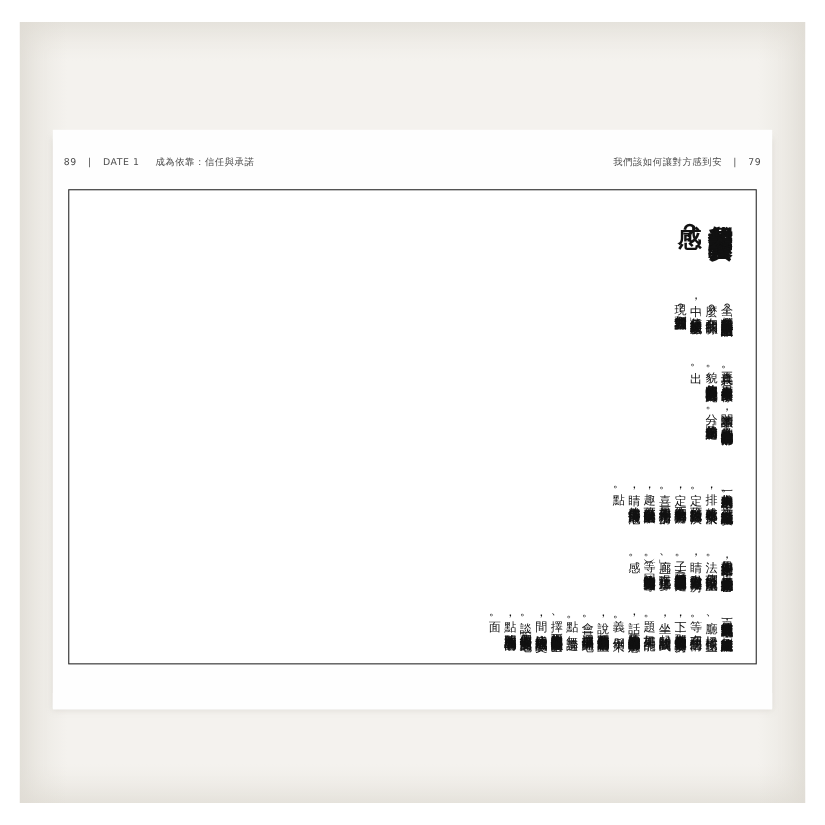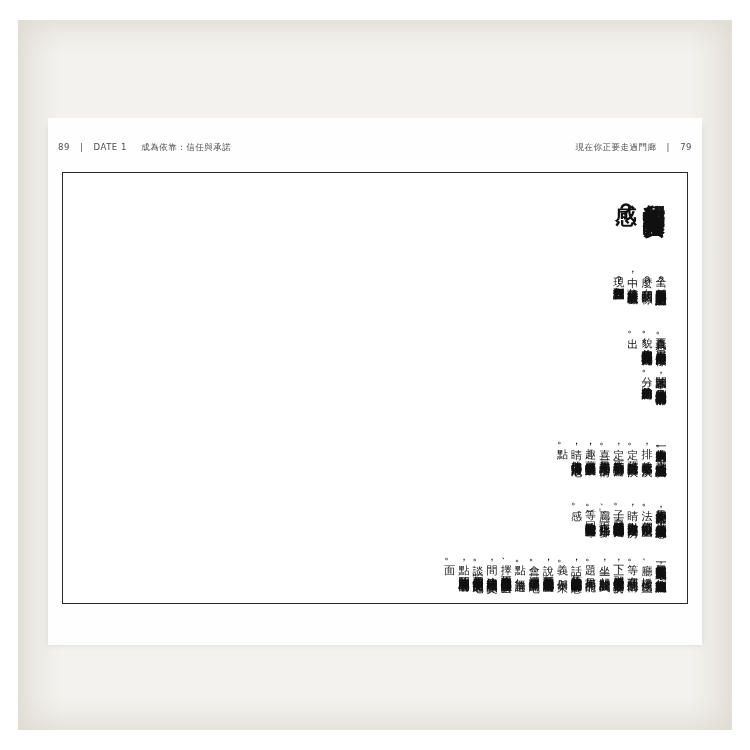--- a/index.html
+++ b/index.html
@@ -190,21 +190,21 @@
 
     <div id="headers">
       <div class="hdr">
         <span>89</span>
         <span class="pg">|</span>
         <span>DATE 1</span>
         <span style="display:inline-block;width:8px"></span>
         <span>成為依靠：信任與承諾</span>
       </div>
       <div class="hdr">
-        <span>現在你正要走過門廊</span>
+        <span>我們該如何讓對方感到安</span>
         <span class="pg">|</span>
         <span>79</span>
       </div>
     </div>
 
     <div id="textblock">
       <div id="vcols">
 
         <div class="col title-main">我們該如何讓對方有安全感？</div>
         <div class="col title-sub">約會提點：</div>

